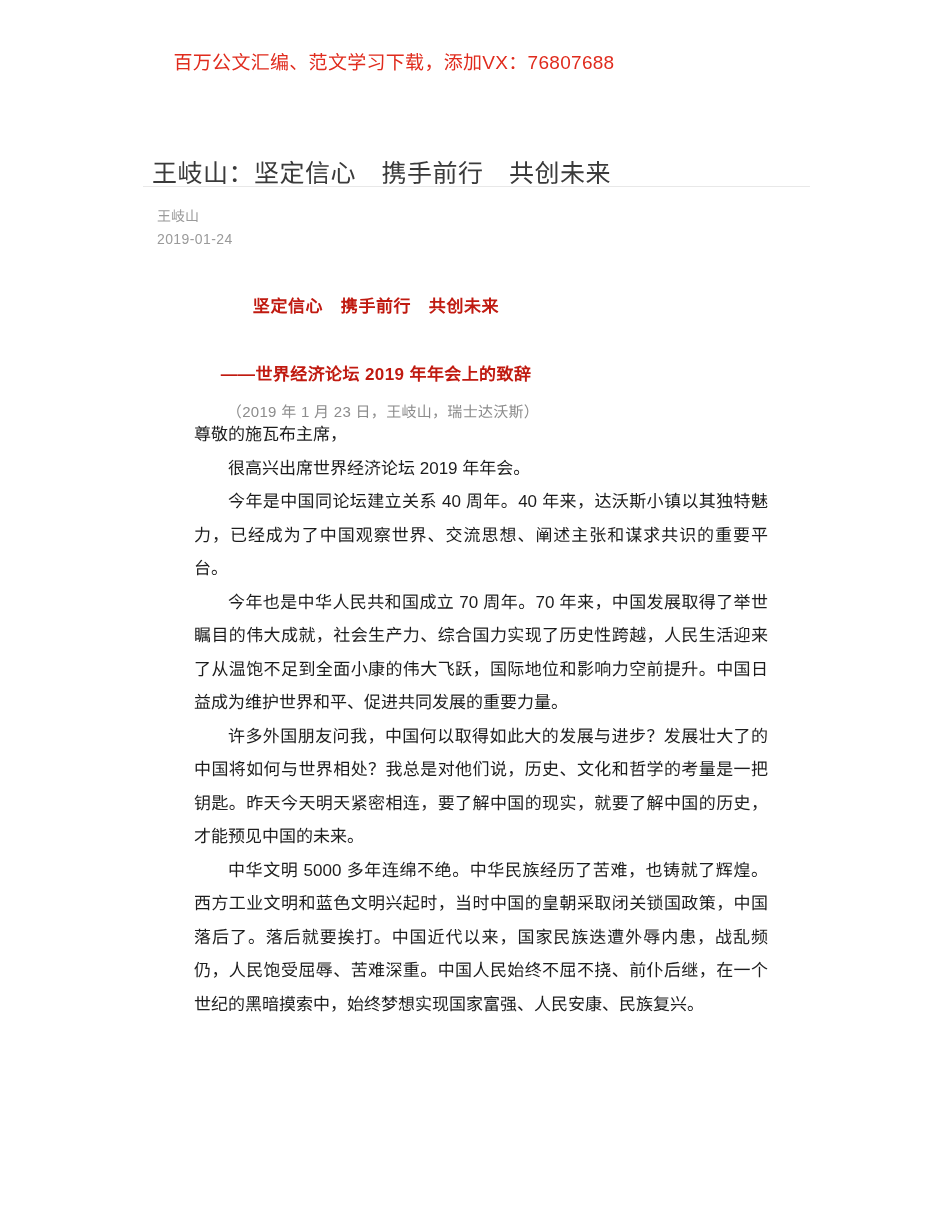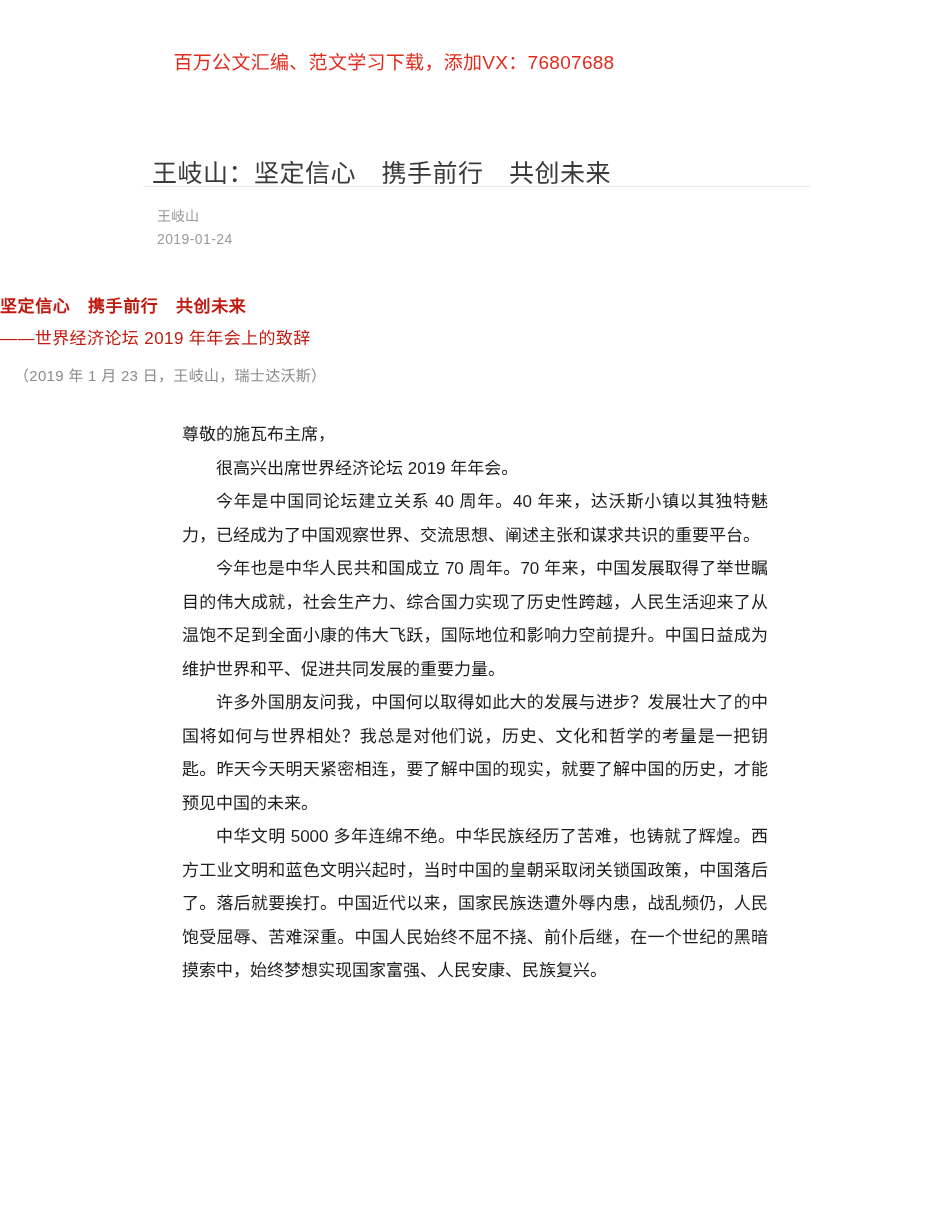--- a/index.html
+++ b/index.html
@@ -72,37 +72,38 @@
   .byline .byline-date {
     letter-spacing: 0.4px;
   }
 
   
   .speech-heading {
     position: absolute;
     top: 292px;
     left: 0;
     width: 752px;
-    text-align: left;
+    text-align: center;
   }
   .speech-heading .headline-main {
     color: #c01a10;
     font-size: 17px;
     font-weight: bold;
     line-height: 30px;
     letter-spacing: 0.6px;
     white-space: nowrap;
   }
   .speech-heading .headline-sub {
     color: #c01a10;
     font-size: 17px;
-    font-weight: normal;
+    font-weight: bold;
     line-height: 34px;
     letter-spacing: 0.4px;
     white-space: nowrap;
+    margin-top: 36px;
   }
   .speech-heading .headline-meta {
     color: #8c8c8c;
     font-size: 15px;
     font-weight: 400;
     line-height: 32px;
     letter-spacing: 0.3px;
     white-space: nowrap;
     margin-top: 4px;
     padding-left: 14px;
@@ -114,21 +115,21 @@
     top: 418px;
     left: 182px;
     width: 586px;
     color: #1c1c1c;
     font-size: 17px;
     line-height: 33.5px;
     text-align: justify;
     text-justify: inter-ideograph;
   }
   .article-body p {
-    margin: 0 0 0 0;
+    margin: 0 0 0 12px;
     text-indent: 34px;
   }
   .article-body p.no-indent {
     text-indent: 0;
   }
 </style>
 </head>
 <body>
 
 <div class="page">

